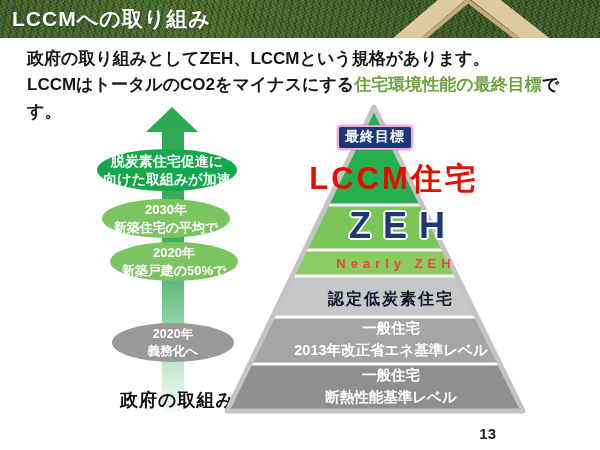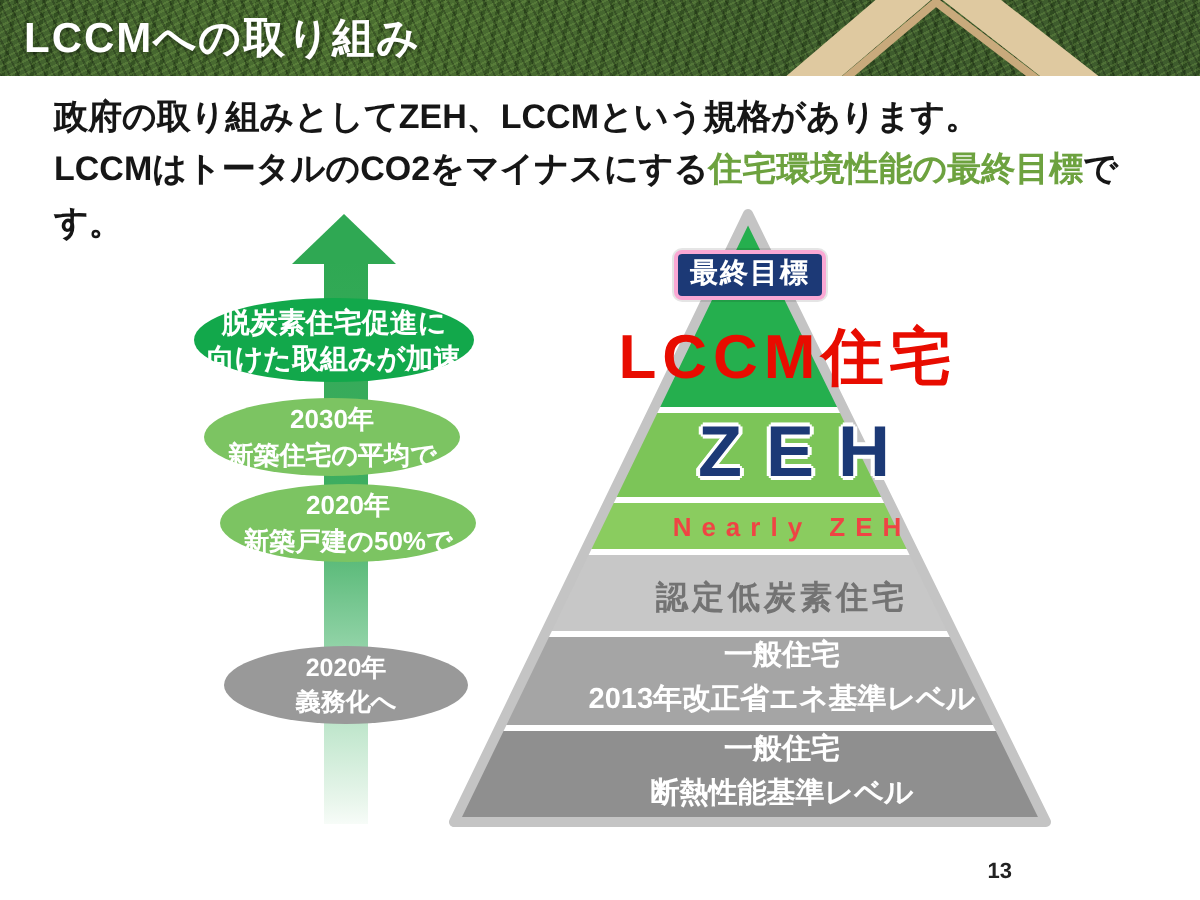--- a/index.html
+++ b/index.html
@@ -63,31 +63,31 @@
     position:absolute;left:240px;width:302px;text-align:center;font-weight:bold;
     pointer-events:none;
   }
   .lccm-label{top:162px;font-size:31px;line-height:1.1;color:#E80C00;letter-spacing:3px;padding-left:3px;}
   .zeh-label{
     top:206px;font-size:36px;line-height:1.1;color:#1C3976;letter-spacing:12px;padding-left:12px;
     text-shadow:-2px 0 #fff,2px 0 #fff,0 -2px #fff,0 2px #fff,
                 -1px -1px #fff,1px -1px #fff,-1px 1px #fff,1px 1px #fff;
   }
   .nearly-label{top:256px;font-size:13px;color:#ef4444;letter-spacing:5px;padding-left:5px;}
-  .g1-label{top:289px;font-size:16px;color:#737373;letter-spacing:2px;}
+  .g1-label{top:289px;font-size:16px;color:#0f172a;letter-spacing:2px;}
   .g2-label{top:318px;font-size:14.5px;color:#fff;line-height:1.5;}
   .g3-label{top:365px;font-size:14.5px;color:#fff;line-height:1.5;}
   .final-goal-badge{
     position:absolute;left:337px;top:125px;background:#1C3976;color:#fff;
     border:2px solid #f9a8d4;border-radius:4px;font-size:14px;font-weight:bold;
     padding:1px 6px 2px;letter-spacing:1px;box-shadow:0 0 0 1px rgba(0,0,0,0.10);
   }
 
   
-  .page-num{position:absolute;right:10px;bottom:8px;font-size:11px;font-weight:bold;color:#222;margin-left:15px;}
+  .page-num{position:absolute;right:20px;bottom:8px;font-size:15px;font-weight:bold;color:#222;margin-left:15px;}
 </style>
 </head>
 <body>
 
 <div class="slide">
 
   <div class="header">
     <svg class="wood-frame" width="180" height="38" viewBox="0 0 180 38">
       <path d="M 5 50 L 80 -14 L 162 50" fill="none" stroke="#DFC9A0" stroke-width="18"></path>
       <path d="M 22 50 L 80 1 L 144 50" fill="none" stroke="#C9AA7C" stroke-width="4"></path>
@@ -113,20 +113,21 @@
   </div>
   <div class="ellipse m2">
     <span>2020年</span>
     <span>新築戸建の50%で</span>
   </div>
   <div class="ellipse m3">
     <span>2020年</span>
     <span>義務化へ</span>
   </div>
 
+  <div class="gov-label">政府の取組み</div>
 
   <svg class="pyramid-svg" width="302" height="310" viewBox="0 0 302 310">
     <polygon points="150,3 102.6,101 198,101" fill="#25AF4E"></polygon>
     <polygon points="102.6,101 198,101 220.1,146 80.8,146" fill="#7CC558"></polygon>
     <polygon points="80.8,146 220.1,146 232.8,172 68.3,172" fill="#8ACC5F"></polygon>
     <polygon points="68.3,172 232.8,172 252.9,213 48.5,213" fill="#C7C7C7"></polygon>
     <polygon points="48.5,213 252.9,213 276,260 25.7,260" fill="#A5A5A5"></polygon>
     <polygon points="25.7,260 276,260 299,307 3,307" fill="#8F8F8F"></polygon>
     <line x1="102.6" y1="101" x2="198" y2="101" stroke="#fff" stroke-width="3"></line>
     <line x1="80.8" y1="146" x2="220.1" y2="146" stroke="#fff" stroke-width="3"></line>

